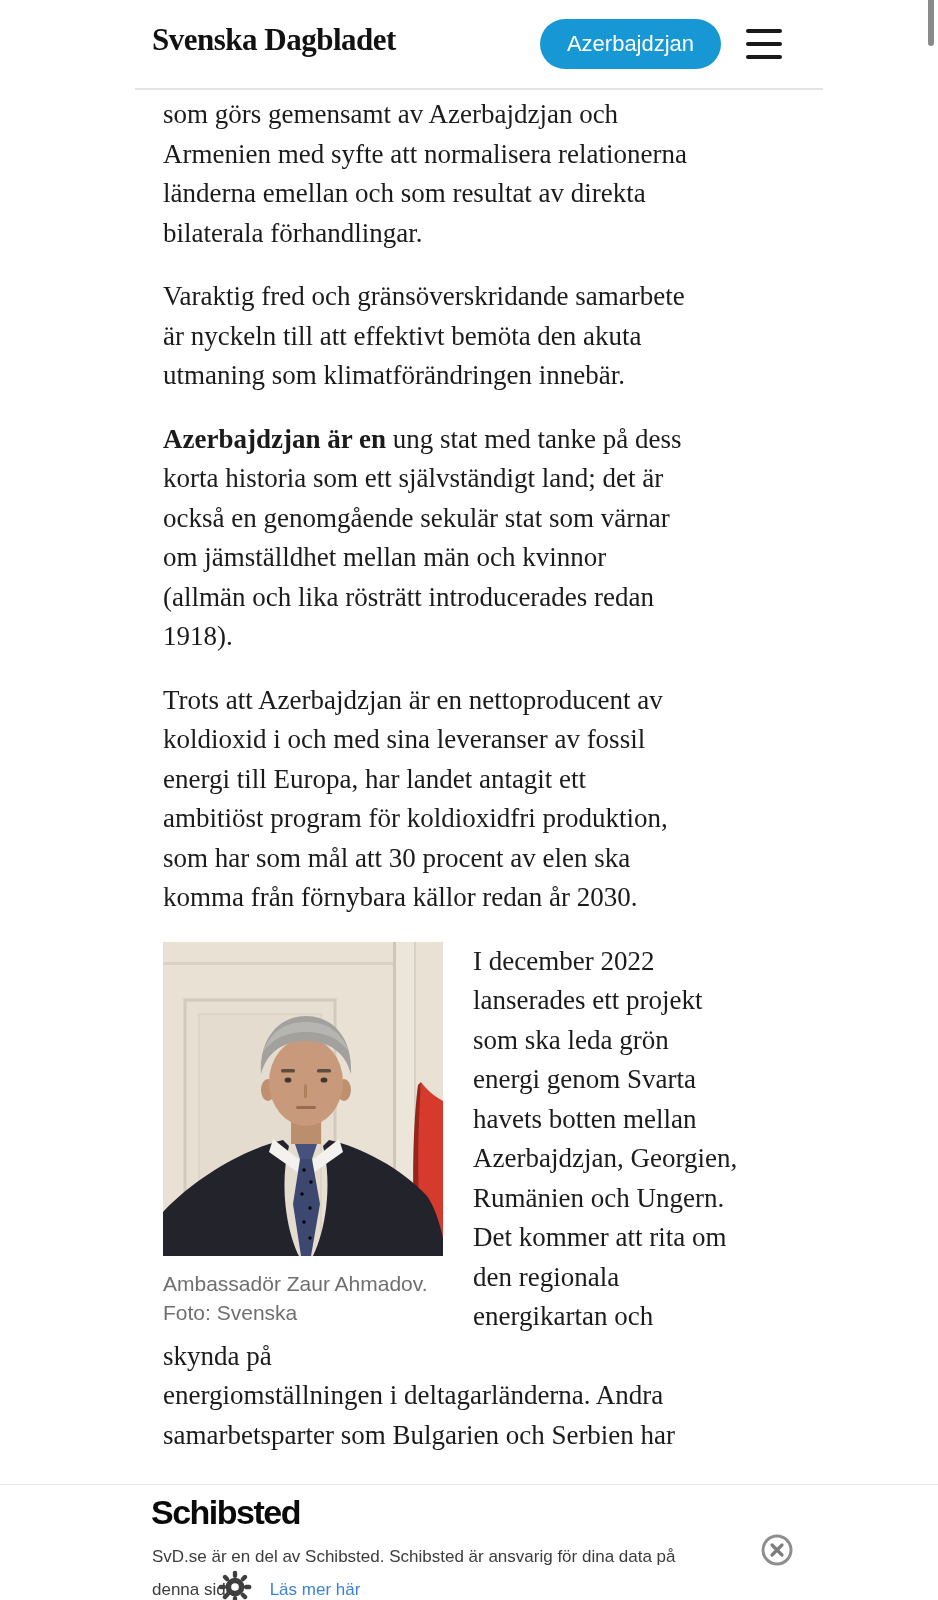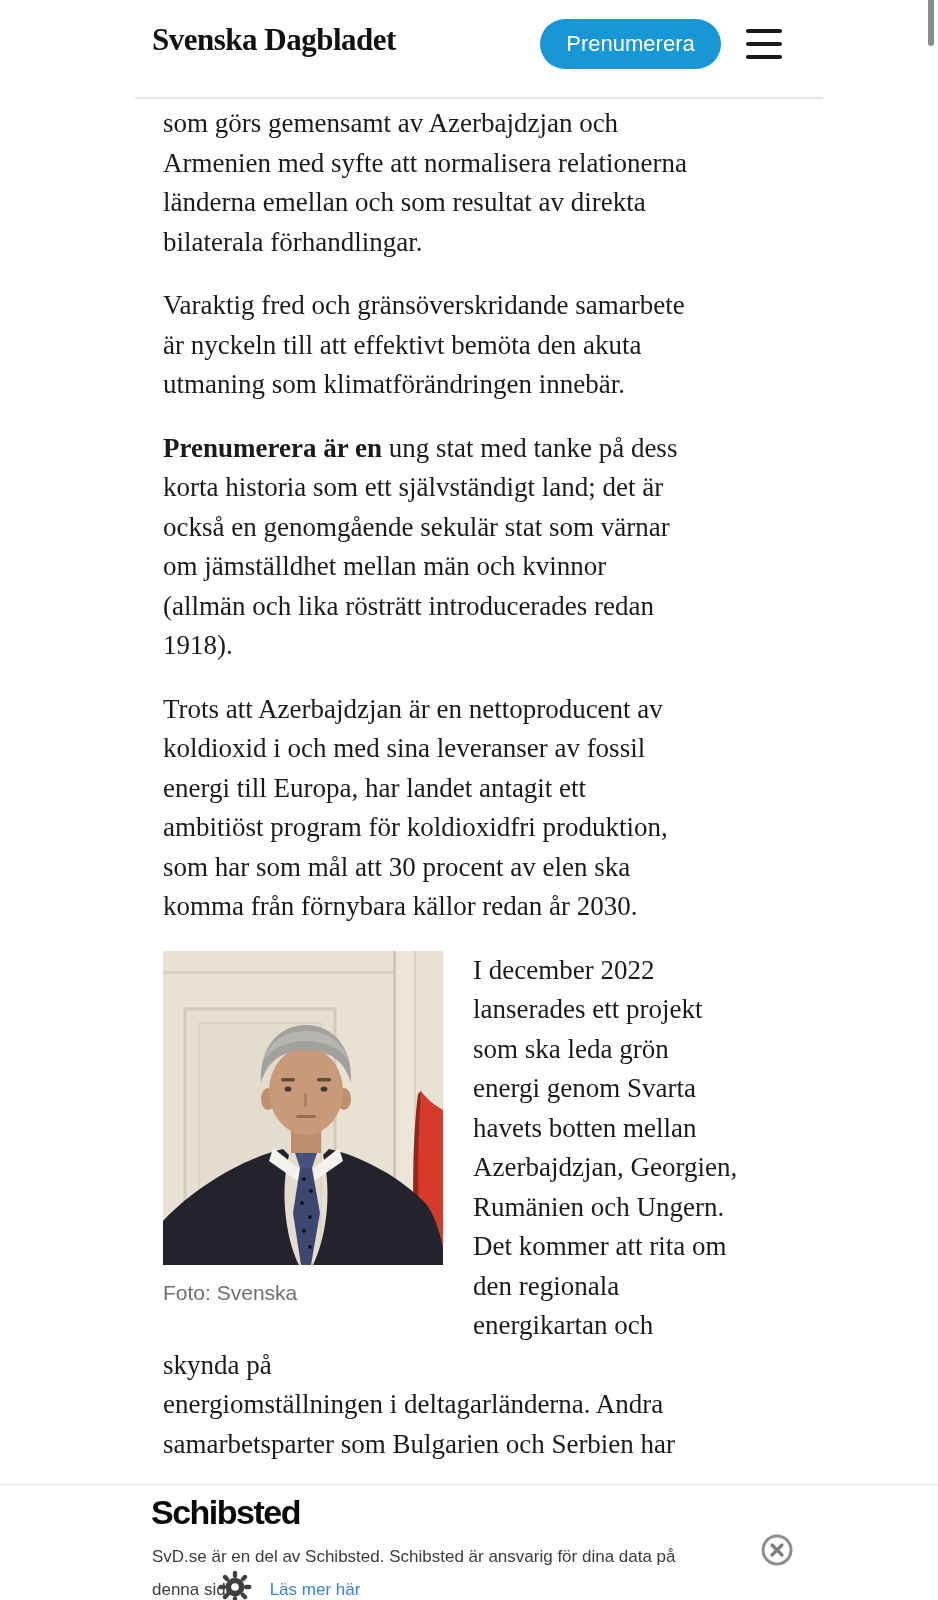--- a/index.html
+++ b/index.html
@@ -13,21 +13,21 @@
   .subscribe-btn{position:absolute;left:540px;top:19px;width:181px;height:50px;border:none;
             border-radius:26px;background:#1798d5;color:#fff;font-family:"Liberation Sans",sans-serif;
             font-size:22px;display:flex;align-items:center;justify-content:center;cursor:pointer;}
   .burger{position:absolute;left:746px;top:29px;width:36px;height:31px;cursor:pointer;}
   .burger .bar{height:4px;background:#191919;border-radius:2px;margin-bottom:9px;}
   .burger .bar:last-child{margin-bottom:0;}
   .scroll-thumb{position:absolute;right:4px;top:0;width:6px;height:46px;background:#8a8a8a;
             border-radius:0 0 3px 3px;}
 
   
-  .content{position:absolute;left:135px;top:88px;width:688px;margin-top:9px;}
+  .content{position:absolute;left:135px;top:88px;width:688px;}
   .header-divider{height:2px;background:#e4e4e4;}
   .article{padding:0 12px 0 28px;}
   .para{font-size:27px;line-height:39.5px;color:#1b1b1b;margin:0 0 24px 0;}
   .para:first-of-type{margin-top:5px;}
   .para strong{font-weight:700;}
 
   
   .figure{float:left;width:280px;margin:0 30px 44px 0;}
   .photo{display:block;width:280px;height:314px;}
   .figcaption{margin-top:13px;font-family:"Liberation Sans",sans-serif;font-size:21px;
@@ -45,38 +45,38 @@
   .close-btn{position:absolute;left:760px;top:48px;width:34px;height:34px;background:none;
              border:none;padding:0;cursor:pointer;}
 </style>
 </head>
 <body>
 
 <div class="page">
 
   <div class="header">
     <div class="svd-logo">Svenska Dagbladet</div>
-    <button class="subscribe-btn">Prenumerera</button>
+    <button class="subscribe-btn">Azerbajdzjan</button>
     <div class="burger">
       <div class="bar"></div>
       <div class="bar"></div>
       <div class="bar"></div>
     </div>
     <div class="scroll-thumb"></div>
   </div>
 
   <div class="content">
     <div class="header-divider"></div>
     <div class="article">
 
       <div class="para">som görs gemensamt av Azerbajdzjan och<br>Armenien med syfte att normalisera relationerna<br>länderna emellan och som resultat av direkta<br>bilaterala förhandlingar.</div>
 
       <div class="para">Varaktig fred och gränsöverskridande samarbete<br>är nyckeln till att effektivt bemöta den akuta<br>utmaning som klimatförändringen innebär.</div>
 
-      <div class="para"><strong>Prenumerera är en</strong><span> ung stat med tanke på dess<br>korta historia som ett självständigt land; det är<br>också en genomgående sekulär stat som värnar<br>om jämställdhet mellan män och kvinnor<br>(allmän och lika rösträtt introducerades redan<br>1918).</span></div>
+      <div class="para"><strong>Azerbajdzjan är en</strong><span> ung stat med tanke på dess<br>korta historia som ett självständigt land; det är<br>också en genomgående sekulär stat som värnar<br>om jämställdhet mellan män och kvinnor<br>(allmän och lika rösträtt introducerades redan<br>1918).</span></div>
 
       <div class="para">Trots att Azerbajdzjan är en nettoproducent av<br>koldioxid i och med sina leveranser av fossil<br>energi till Europa, har landet antagit ett<br>ambitiöst program för koldioxidfri produktion,<br>som har som mål att 30 procent av elen ska<br>komma från förnybara källor redan år 2030.</div>
 
       <div class="para">
         <figure class="figure" style="margin-block:0;margin-inline:0 30px;">
 
           <svg class="photo" viewBox="0 0 280 314" aria-hidden="true">
             <rect x="0" y="0" width="280" height="314" fill="#e9e2d4"></rect>
 
             <rect x="0" y="20" width="232" height="3" fill="#d9d2c2"></rect>
@@ -113,20 +113,21 @@
             <path d="M98,132 C96,94 118,74 143,74 C168,74 190,94 188,132 C182,110 166,99 143,99 C120,99 104,110 98,132 Z" fill="#a3a19d"></path>
             <path d="M100,110 C108,88 124,80 143,80 C162,80 178,88 186,110 C176,96 162,90 143,90 C124,90 110,96 100,110 Z" fill="#b7b5b1"></path>
             <rect x="118" y="127" width="14" height="3.5" rx="1.5" fill="#5e4c3c"></rect>
             <rect x="154" y="127" width="14" height="3.5" rx="1.5" fill="#5e4c3c"></rect>
             <ellipse cx="125" cy="138" rx="3.4" ry="2.6" fill="#3f3630"></ellipse>
             <ellipse cx="161" cy="138" rx="3.4" ry="2.6" fill="#3f3630"></ellipse>
             <rect x="141" y="142" width="3" height="14" rx="1.5" fill="#b0805f"></rect>
             <rect x="133" y="164" width="20" height="3" rx="1.5" fill="#9a6b52"></rect>
           </svg>
           <figcaption class="figcaption">
+            <div>Ambassadör Zaur Ahmadov.</div>
             <div>Foto: Svenska</div>
           </figcaption>
         </figure>
         <span>I december 2022<br>lanserades ett projekt<br>som ska leda grön<br>energi genom Svarta<br>havets botten mellan<br>Azerbajdzjan, Georgien,<br>Rumänien och Ungern.<br>Det kommer att rita om<br>den regionala<br>energikartan och<br>skynda på</span><br>
         <span>energiomställningen i deltagarländerna. Andra<br>samarbetsparter som Bulgarien och Serbien har</span>
       </div>
 
     </div>
   </div>
 

